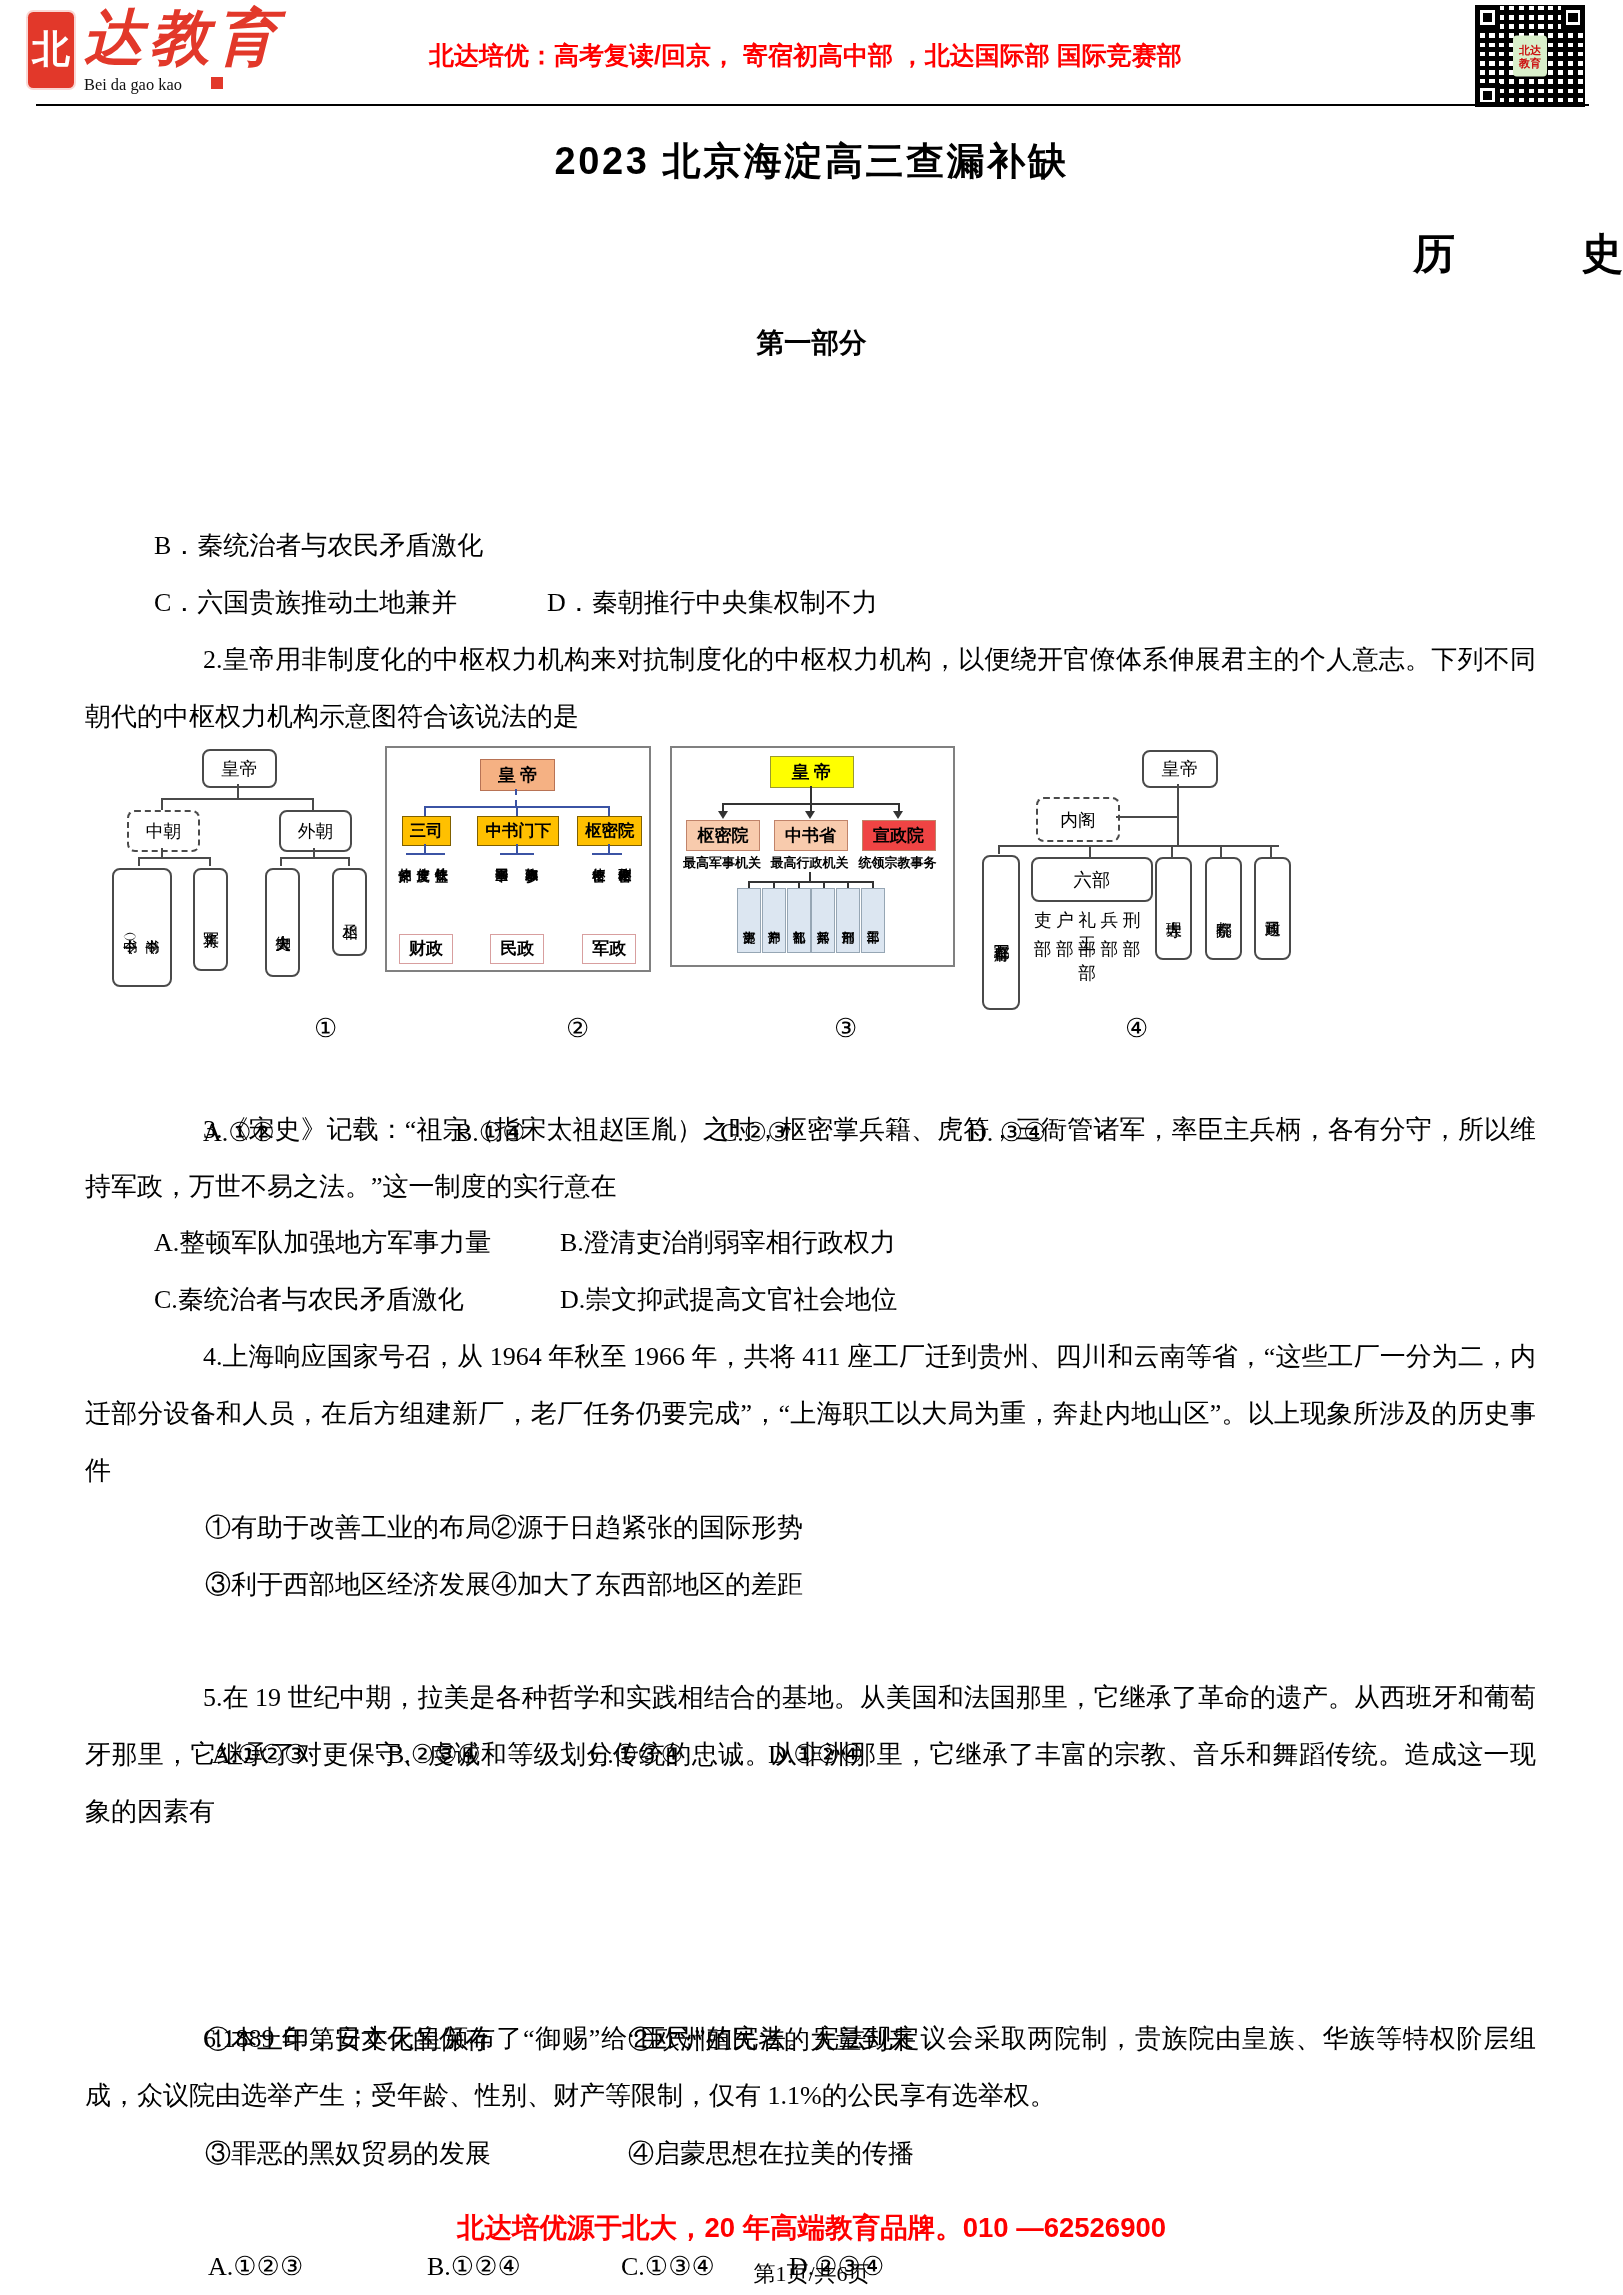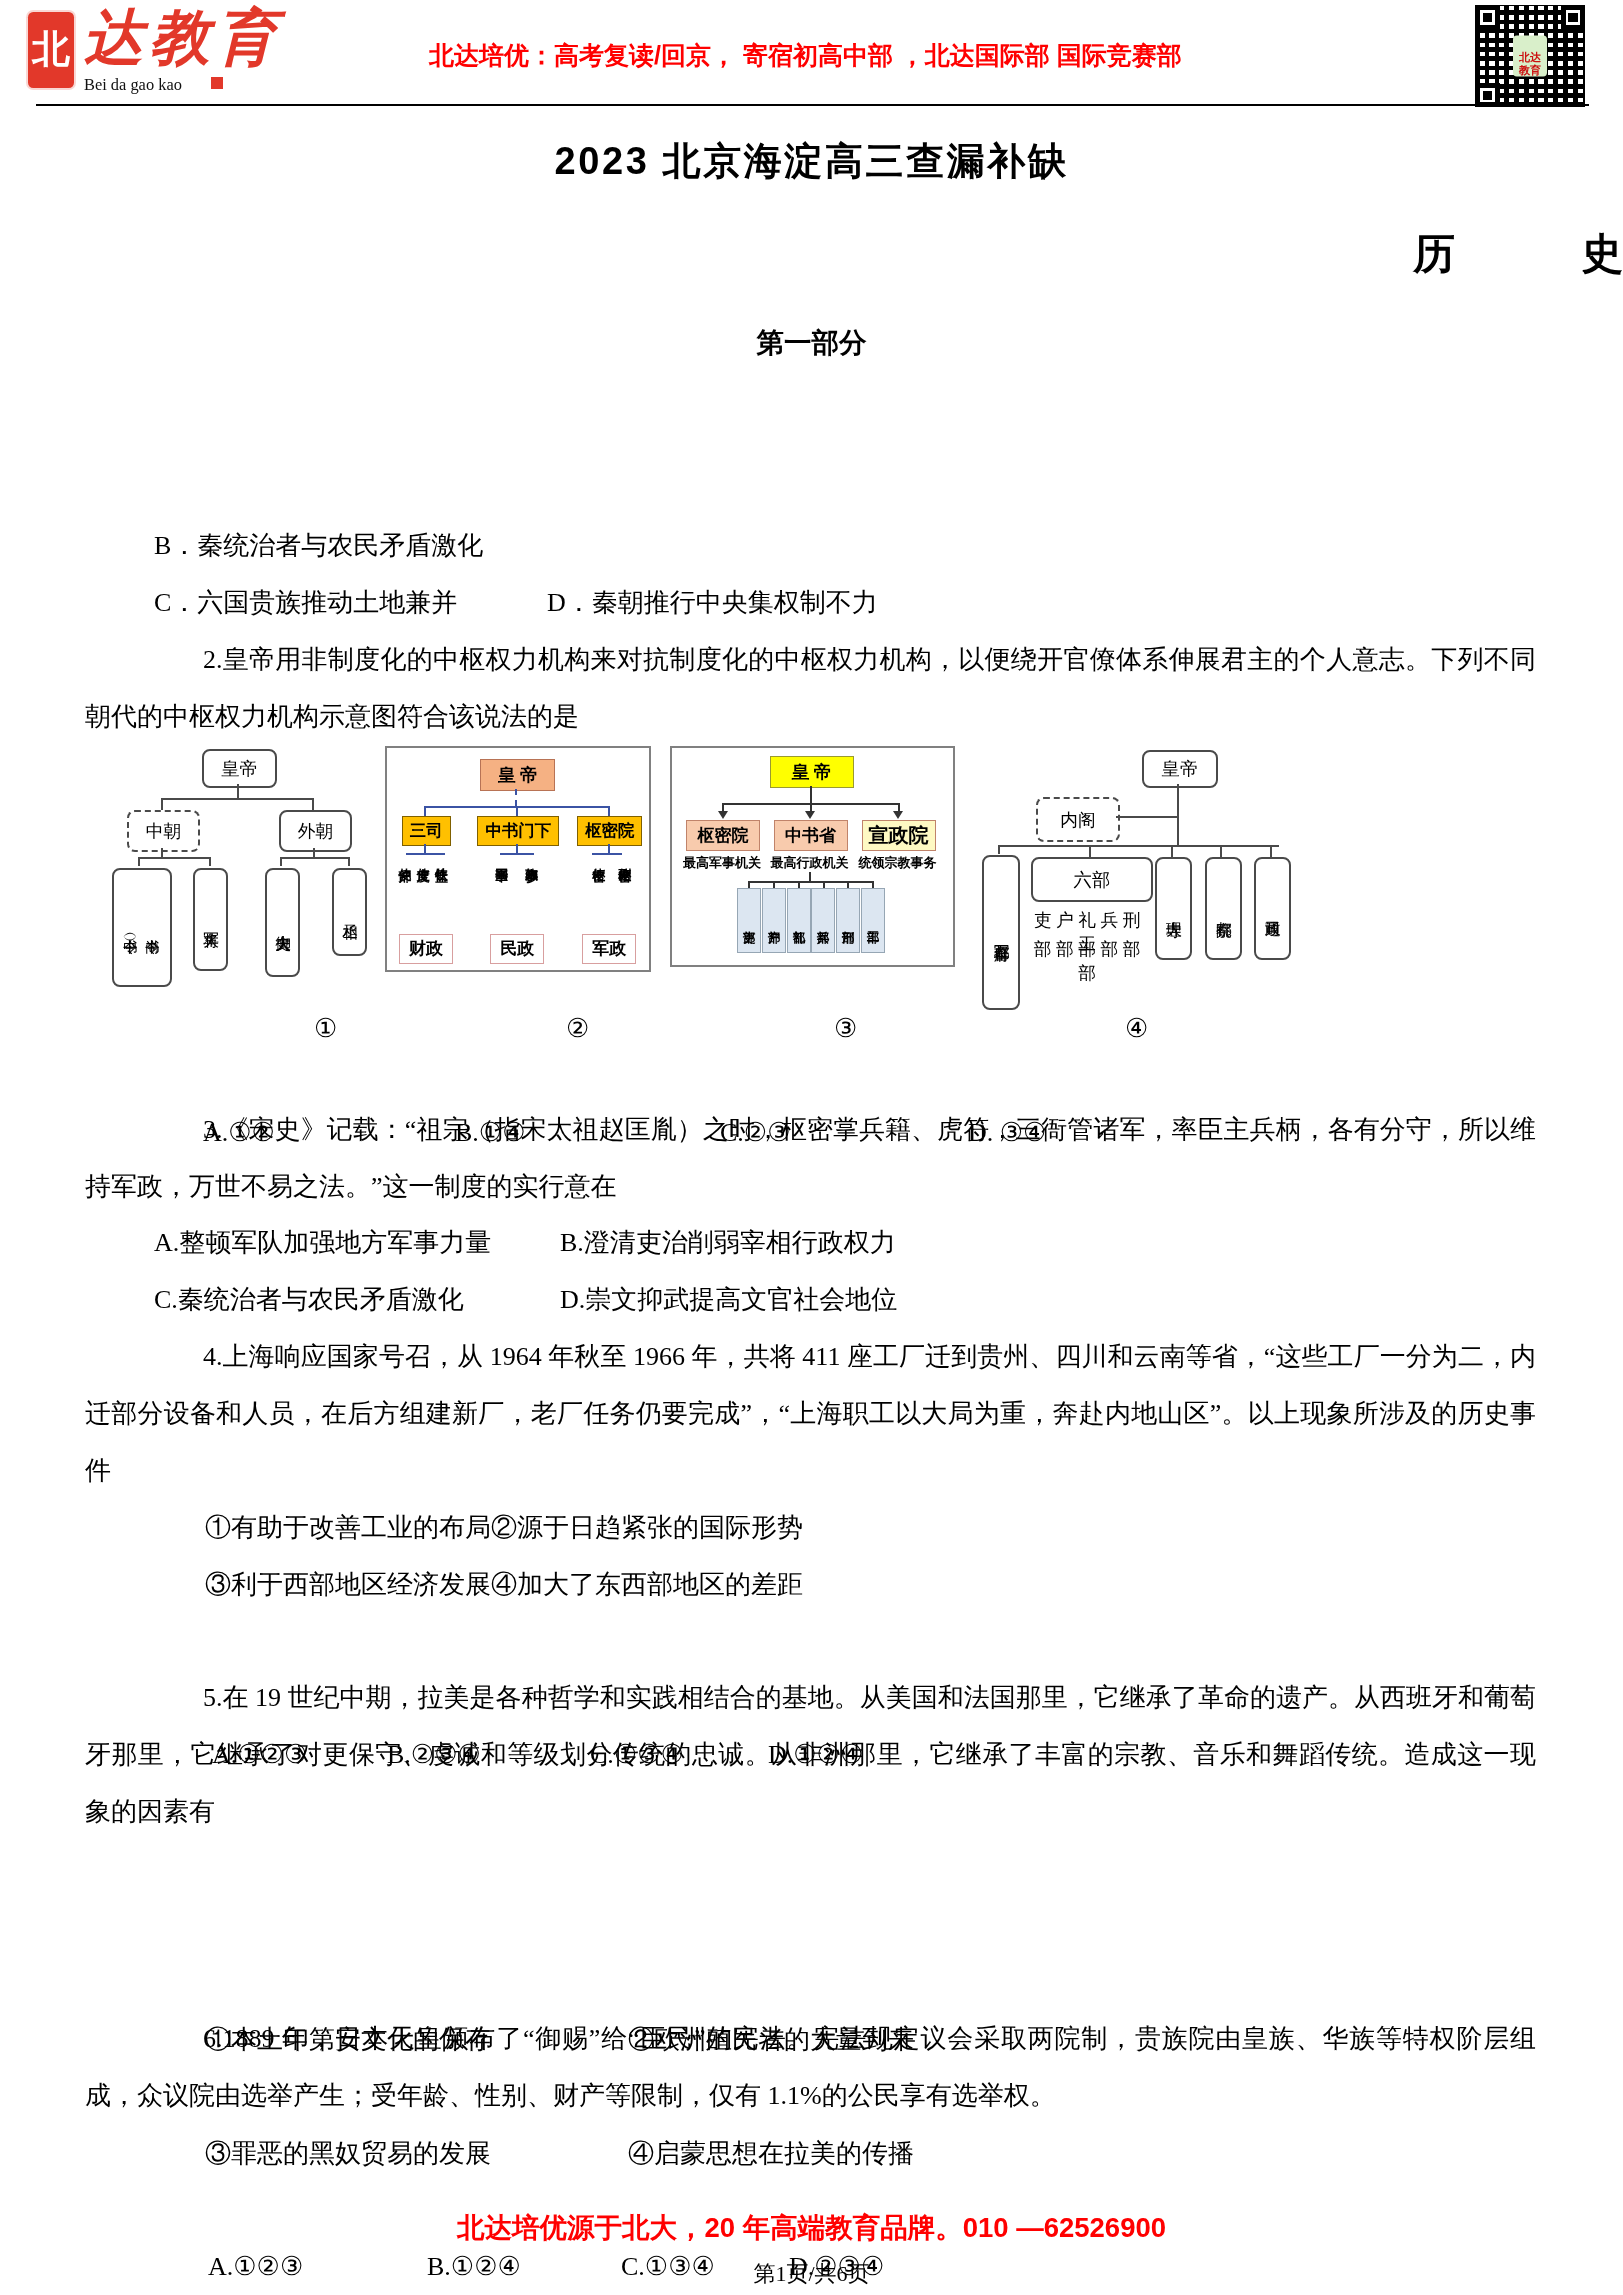--- a/index.html
+++ b/index.html
@@ -18,21 +18,21 @@
         font-family:"Liberation Sans",sans-serif;white-space:nowrap;}
   
   .qr{position:absolute;right:3.9px;top:-6.5px;width:110px;height:102px;background:
       repeating-linear-gradient(0deg,#000 0 4.6px,transparent 4.6px 9.2px),
       repeating-linear-gradient(90deg,#000 0 4.6px,#fff 4.6px 9.8px);}
   .fp{position:absolute;width:14.4px;height:14.4px;background:#fff;border:5.9px solid #000;}
   .fp:after{content:"";position:absolute;left:2.6px;top:2.6px;width:9.2px;height:9.2px;background:#000;}
   .fp1{left:0;top:0}.fp2{right:0;top:0}.fp3{left:0;bottom:0}
   .qr-c{position:absolute;left:50%;top:50%;transform:translate(-50%,-50%);width:34px;height:41px;
       background:#d9efca;border-radius:3.9px;display:flex;flex-direction:column;align-items:center;
-      justify-content:flex-end;color:#cc1111;font-size:11px;font-weight:bold;line-height:1.2;}
+      justify-content:center;color:#cc1111;font-size:11px;font-weight:bold;line-height:1.2;}
   
   .title{position:absolute;top:136px;left:0;width:100%;text-align:center;font-size:38px;font-weight:bold;
       font-family:"Liberation Sans",sans-serif;letter-spacing:2.6px;}
   .subtitle{position:absolute;top:226px;left:0;width:100%;text-align:right;font-size:42px;font-weight:bold;
       font-family:"Liberation Sans",sans-serif;}
   .section{position:absolute;top:325px;left:0;width:100%;text-align:center;font-size:27.5px;font-weight:bold;
       font-family:"Liberation Sans",sans-serif;}
   
   .blk{position:absolute;left:85px;width:1451px;font-size:26px;line-height:57px;text-align:justify;}
   .stem{text-indent:118px;}
@@ -171,21 +171,21 @@
       <i class="ln" style="left:138px;top:38px;width:2px;height:18.3px;background:#333"></i>
       <i class="ln" style="left:50px;top:55px;width:177px;height:2px;background:#333"></i>
       <i class="ln" style="left:50px;top:55px;width:2px;height:7.9px;background:#333"></i>
       <i class="ln" style="left:226px;top:55px;width:2px;height:7.9px;background:#333"></i>
       <i class="ln" style="left:138px;top:55px;width:2px;height:7.9px;background:#333"></i>
       <i class="arrow" style="left:46px;top:63px"></i>
       <i class="arrow" style="left:133px;top:63px"></i>
       <i class="arrow" style="left:221px;top:63px"></i>
       <div class="fbox" style="left:14.4px;top:72px;width:72px;height:29px;background:#f8cbad;border:1.3px solid #c0836a;font-size:17px">枢密院</div>
       <div class="fbox" style="left:102px;top:72px;width:72px;height:29px;background:#f8cbad;border:1.3px solid #c0836a;font-size:17px">中书省</div>
-      <div class="fbox" style="left:190px;top:72px;width:72px;height:29px;background:#fef9c3;border:1.3px solid #c0836a;font-size:20px">宣政院</div>
+      <div class="fbox" style="left:190px;top:72px;width:72px;height:29px;background:#ef4444;border:1.3px solid #c0836a;font-size:17px">宣政院</div>
       <div class="cap" style="left:1.3px;top:106px;width:98px">最高军事机关</div>
       <div class="cap" style="left:89px;top:106px;width:98px">最高行政机关</div>
       <div class="cap" style="left:177px;top:106px;width:98px">统领宗教事务</div>
       <i class="ln" style="left:137px;top:124px;width:2px;height:9.2px;background:#333"></i>
       <i class="ln" style="left:76px;top:133px;width:126px;height:2px;background:#333"></i>
       <i class="ln" style="left:76px;top:133px;width:2px;height:6.5px;background:#333"></i>
       <i class="ln" style="left:101px;top:133px;width:2px;height:6.5px;background:#333"></i>
       <i class="ln" style="left:126px;top:133px;width:2px;height:6.5px;background:#333"></i>
       <i class="ln" style="left:151px;top:133px;width:2px;height:6.5px;background:#333"></i>
       <i class="ln" style="left:175px;top:133px;width:2px;height:6.5px;background:#333"></i>

